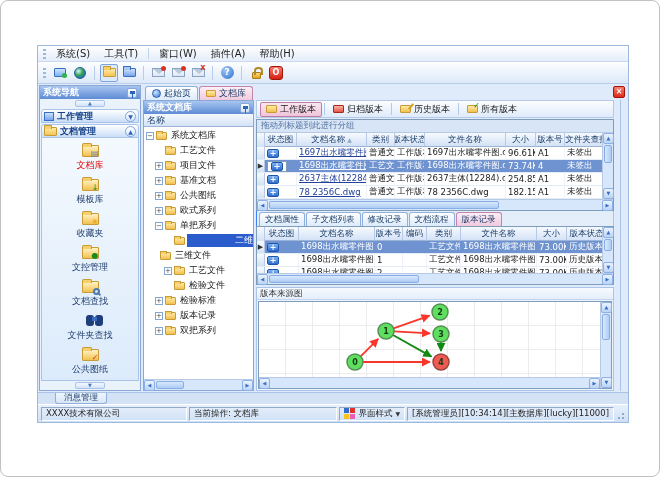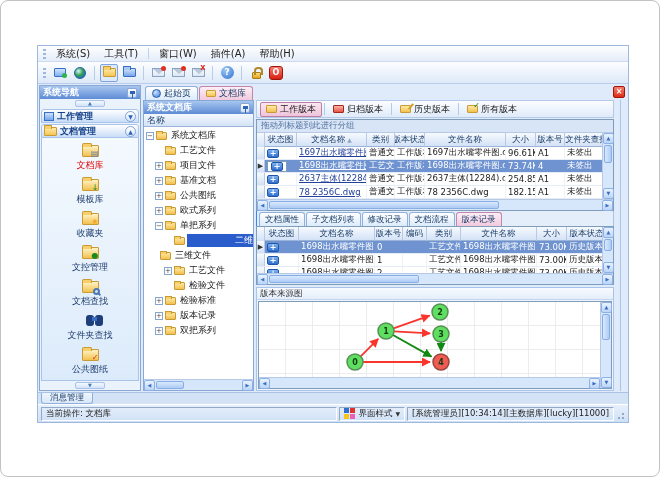--- a/index.html
+++ b/index.html
@@ -132,21 +132,21 @@
 
   
   .graphsec { flex:1; display:flex; flex-direction:column; border:1px solid #a9c4e8; background:#eef4fc; margin-top:2px; min-height:0; }
   .glabel { height:12px; flex:none; font-size:8.5px; color:#333; padding:0 3px; display:flex; align-items:center; background:linear-gradient(#f7fafe,#e4eefb); border-bottom:1px solid #c3d5ee; }
   .gouter { flex:1; display:flex; min-height:0; border:1px solid #7f9db9; margin:1px; background:#fff; }
   .gcol { flex:1; display:flex; flex-direction:column; min-width:0; }
   .garea { flex:1; position:relative; overflow:hidden; background-image:linear-gradient(#ececec 1px, transparent 1px), linear-gradient(90deg,#ececec 1px, transparent 1px); background-size:27px 24px; background-position:-1px -1px; }
   .garea svg { position:absolute; inset:0; }
 
   
-  .msgstrip { height:12px; flex:none; background:#d3e2f5; border-top:1px solid #aac2e4; display:flex; padding-left:3px; }
+  .msgstrip { height:12px; flex:none; background:#d3e2f5; border-top:1px solid #aac2e4; display:flex; padding-left:17px; }
   .msgtab { height:11px; padding:0 8px; background:linear-gradient(#eef5fd,#d8e7f8); border:1px solid #8fb0dd; border-top:none; border-radius:0 0 3px 3px; font-size:8.5px; color:#1c3e69; display:flex; align-items:center; }
   .statusbar { height:18px; flex:none; display:flex; align-items:center; gap:2px; background:linear-gradient(#e7f0fc,#cfe0f5); border-top:1px solid #ffffff; padding:0 3px; }
   .ssec { height:14px; border:1px solid; border-color:#93a8c5 #ffffff #ffffff #93a8c5; display:flex; align-items:center; padding:0 4px; font-size:8.5px; color:#222; white-space:nowrap; overflow:hidden; gap:3px; }
   .s-company { width:146px; flex:none; }
   .s-op { flex:1; }
   .s-style { flex:none; }
   .s-session { flex:none; }
   .dropcaret { font-size:6px; color:#333; }
   .gripcorner { width:9px; height:9px; align-self:flex-end; margin-bottom:2px; background:
     radial-gradient(circle at 7px 7px, #93a8c5 1px, transparent 1.5px),
@@ -646,20 +646,21 @@
           </div>
         </div>
       </div>
     </div>
 
     <div class="msgstrip">
       <div class="msgtab">消息管理</div>
     </div>
 
     <div class="statusbar">
+      <div class="ssec s-company">XXXX技术有限公司</div>
       <div class="ssec s-op">当前操作: 文档库</div>
       <div class="ssec s-style">
         <svg width="11" height="11">
             <rect x="0" y="0" width="5" height="5" fill="#2f6fd0"></rect>
             <rect x="6" y="0" width="5" height="5" fill="#e0312a"></rect>
             <rect x="0" y="6" width="5" height="5" fill="#f5c518"></rect>
             <rect x="6" y="6" width="5" height="5" fill="#ec5fb4"></rect>
           </svg>
         <span>界面样式</span>
         <span class="dropcaret">▼</span>

